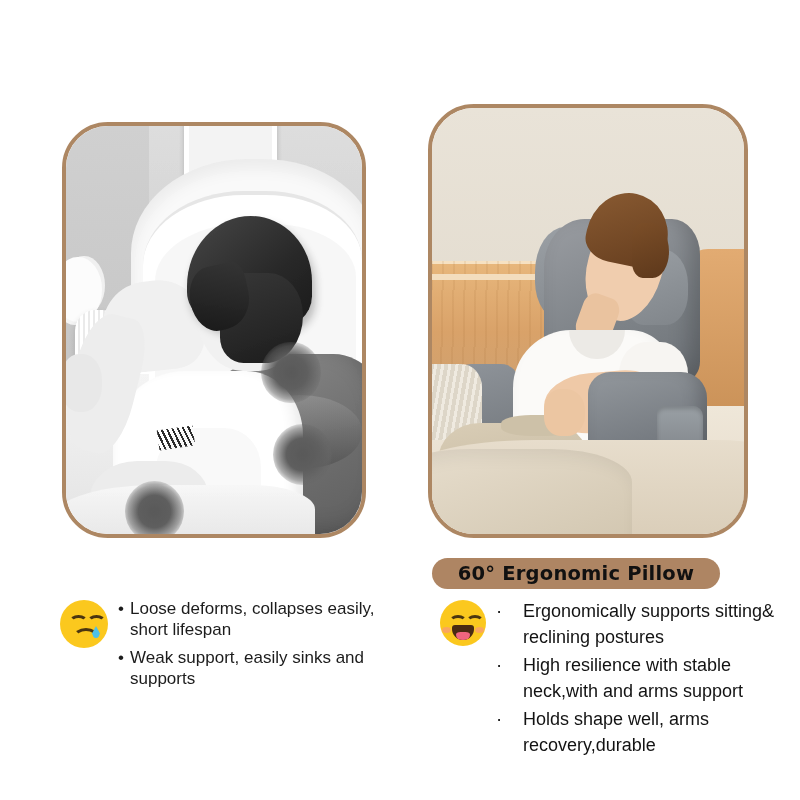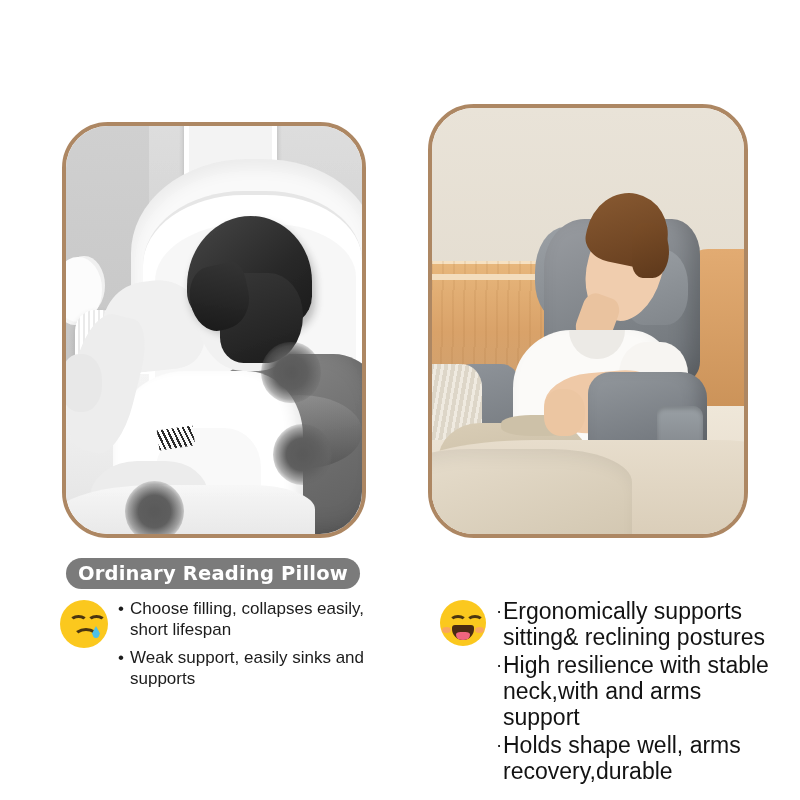--- a/index.html
+++ b/index.html
@@ -223,21 +223,21 @@
   .li{display:flex;align-items:flex-start;}
   .bullet{flex:0 0 auto;}
   .txt{flex:1 1 auto;}
   .col-left .lines{margin-left:10px;}
   .col-left .li{margin-bottom:7px;}
   .col-left .bullet{width:12px;font-size:17px;line-height:21px;color:#1c1c1c;}
   .col-left .txt{font-size:17px;line-height:21px;color:#1c1c1c;}
   .col-right .lines{margin-left:10px;}
   .col-right .li{margin-bottom:2px;}
   .col-right .bullet{width:7px;font-size:18.5px;line-height:26px;color:#131313;}
-  .col-right .txt{font-size:23px;line-height:26px;color:#131313;}
+  .col-right .txt{font-size:18px;line-height:26px;color:#131313;margin-left:20px;}
 </style>
 </head>
 <body>
 
 <div class="page">
 
 
   <div class="panel panel-left">
     <div class="photo gray">
       <div class="lay l-wall"></div>
@@ -298,36 +298,36 @@
       <div class="lay r-legfold"></div>
       <div class="lay r-armskin"></div>
       <div class="lay r-hand"></div>
       <div class="lay r-armR"></div>
       <div class="lay r-pocket"></div>
       <div class="lay r-sheet"></div>
       <div class="lay r-duvet"></div>
     </div>
   </div>
 
-  <div class="badge badge-left">
-    <span>Ordinary Reading Pillow</span>
+  <div class="badge badge-right">
+    <span>60° Ergonomic Pillow</span>
   </div>
 
   <div class="col col-left">
     <div class="emoji">
       <div class="face"></div>
       <div class="eyeS l"></div>
       <div class="eyeS r"></div>
       <div class="mouthS"></div>
       <div class="tear"></div>
     </div>
     <div class="lines">
       <div class="li">
         <div class="bullet">•</div>
-        <div class="txt">Choose filling, collapses easily, short lifespan</div>
+        <div class="txt">Loose deforms, collapses easily, short lifespan</div>
       </div>
       <div class="li">
         <div class="bullet">•</div>
         <div class="txt">Weak support, easily sinks and supports</div>
       </div>
     </div>
   </div>
 
   <div class="col col-right">
     <div class="emoji emoji-right">

